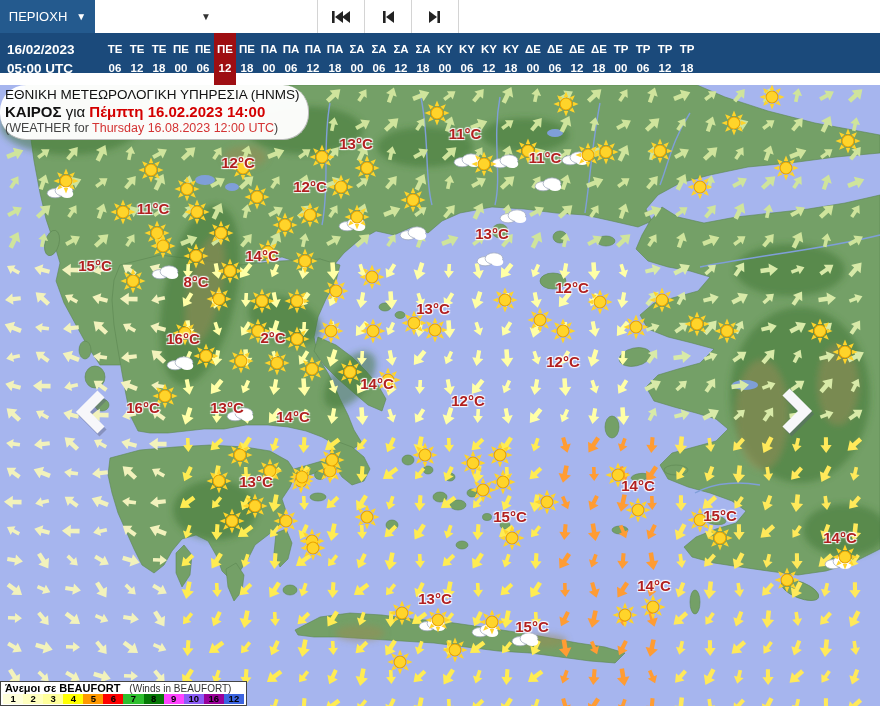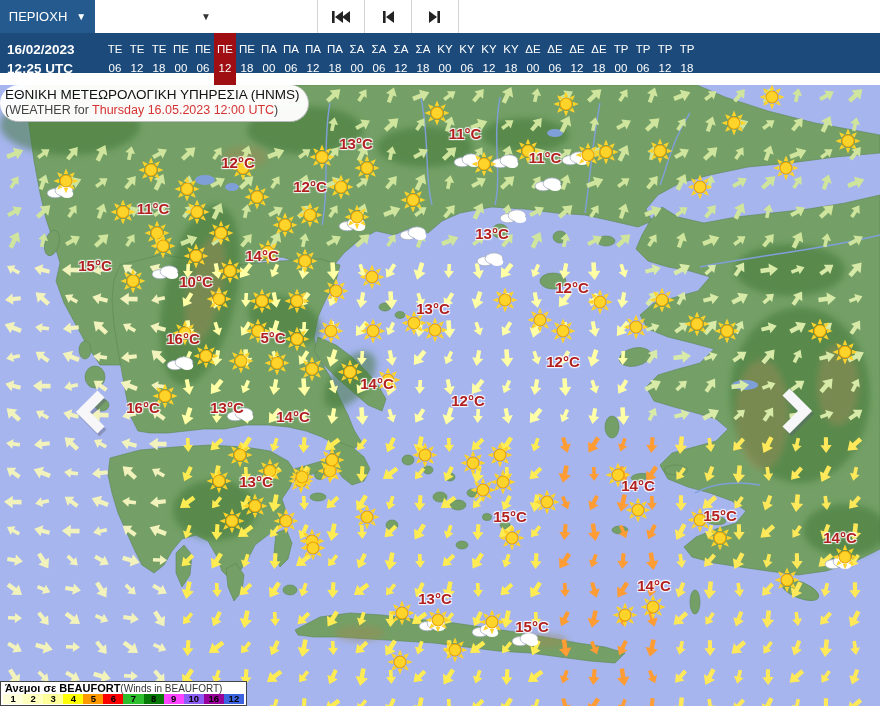--- a/index.html
+++ b/index.html
@@ -16,21 +16,21 @@
              font-size:13.5px;color:#1b1b1b;border-right:1px solid #d4d4d4;cursor:pointer;}
   .dt-select .caret{color:#333;}
   .nav-btn{width:46px;display:flex;align-items:center;justify-content:center;
            border-right:1px solid #d4d4d4;cursor:pointer;background:#fff;}
   .nav-btn svg{display:block;}
 
   
   .timeline{position:absolute;left:0;top:33px;width:880px;height:40px;background:#1b4a7b;color:#fff;}
   .tl-label{position:absolute;left:7px;top:7px;font-size:13.5px;font-weight:bold;line-height:19px;white-space:nowrap;}
   .tl-cols{position:absolute;left:104px;top:0;height:52px;display:flex;}
-  .tl-col{width:22px;text-align:center;font-size:11.5px;font-weight:normal;line-height:19px;
+  .tl-col{width:22px;text-align:center;font-size:11.5px;font-weight:bold;line-height:19px;
           padding-top:7px;cursor:pointer;}
   .tl-col.selected{background:#9e0e12;}
 
   
   .map-wrap{position:absolute;left:0;top:85px;width:880px;height:621px;}
   .map-wrap svg{position:absolute;left:0;top:0;}
 
   .overlay{position:absolute;left:0;top:0;width:796px;height:621px;pointer-events:none;}
   .temp{position:absolute;transform:translate(-50%,-50%);font-size:15px;font-weight:bold;color:#b22020;
         white-space:nowrap;text-shadow:-1px -1px 1px rgba(255,255,255,.9),1px -1px 1px rgba(255,255,255,.9),
@@ -42,21 +42,21 @@
   .info-l1{font-size:13.5px;color:#111;white-space:nowrap;}
   .info-l2{font-size:15px;color:#111;white-space:nowrap;margin-top:1px;}
   .info-l2 .b{font-weight:bold;}
   .info-l2 .hl{font-weight:bold;color:#d40000;}
   .info-l3{font-size:12.5px;color:#444;white-space:nowrap;margin-top:1px;}
   .info-l3 .hl{color:#d43333;}
 
   
   .legend{position:absolute;left:0;bottom:0;width:247px;height:25px;background:#fff;
           border:1px solid #444;box-sizing:border-box;}
-  .lg-row1{display:flex;align-items:baseline;padding:0 4px;height:12px;}
+  .lg-row1{display:flex;align-items:baseline;gap:9px;padding:0 4px;height:12px;}
   .lg-title{font-size:11px;font-weight:bold;color:#000;white-space:nowrap;}
   .lg-sub{font-size:10px;color:#333;white-space:nowrap;}
   .lg-strip{display:flex;height:10px;margin:0 2px;}
   .lg-cell{flex:1;font-size:9.5px;font-weight:bold;color:#000;text-align:center;line-height:10px;}
 </style>
 </head>
 <body>
 
 <div class="toolbar">
   <div class="region-btn">
@@ -83,21 +83,21 @@
     <svg width="14" height="14" viewBox="0 0 14 14">
       <polygon points="1,1 9,7 1,13" fill="#222"></polygon>
       <rect x="9.4" y="1" width="2.6" height="12" fill="#222"></rect>
     </svg>
   </div>
 </div>
 
 <div class="timeline">
   <div class="tl-label">
     <div>16/02/2023</div>
-    <div>12:25 UTC</div>
+    <div>05:00 UTC</div>
   </div>
   <div class="tl-cols" id="tl-cols">
       <div class="tl-col">
         <div>ΤΕ</div>
         <div>06</div>
       </div>
       <div class="tl-col">
         <div>ΤΕ</div>
         <div>12</div>
       </div>
@@ -1105,45 +1105,48 @@
 <div class="overlay" id="temp-layer">
       <div class="temp" style="left: 465px; top: 48px;">11°C</div>
       <div class="temp" style="left: 356px; top: 58px;">13°C</div>
       <div class="temp" style="left: 545px; top: 72px;">11°C</div>
       <div class="temp" style="left: 238px; top: 77px;">12°C</div>
       <div class="temp" style="left: 310px; top: 101px;">12°C</div>
       <div class="temp" style="left: 153px; top: 123px;">11°C</div>
       <div class="temp" style="left: 492px; top: 148px;">13°C</div>
       <div class="temp" style="left: 262px; top: 170px;">14°C</div>
       <div class="temp" style="left: 95px; top: 180px;">15°C</div>
-      <div class="temp" style="left: 196px; top: 196px;">10°C</div>
+      <div class="temp" style="left: 196px; top: 196px;">8°C</div>
       <div class="temp" style="left: 572px; top: 202px;">12°C</div>
       <div class="temp" style="left: 433px; top: 223px;">13°C</div>
-      <div class="temp" style="left: 273px; top: 252px;">5°C</div>
+      <div class="temp" style="left: 273px; top: 252px;">2°C</div>
       <div class="temp" style="left: 183px; top: 253px;">16°C</div>
       <div class="temp" style="left: 563px; top: 276px;">12°C</div>
       <div class="temp" style="left: 377px; top: 298px;">14°C</div>
       <div class="temp" style="left: 468px; top: 315px;">12°C</div>
       <div class="temp" style="left: 143px; top: 322px;">16°C</div>
       <div class="temp" style="left: 227px; top: 322px;">13°C</div>
       <div class="temp" style="left: 293px; top: 331px;">14°C</div>
       <div class="temp" style="left: 256px; top: 396px;">13°C</div>
       <div class="temp" style="left: 638px; top: 400px;">14°C</div>
       <div class="temp" style="left: 510px; top: 431px;">15°C</div>
       <div class="temp" style="left: 720px; top: 430px;">15°C</div>
       <div class="temp" style="left: 840px; top: 452px;">14°C</div>
       <div class="temp" style="left: 654px; top: 500px;">14°C</div>
       <div class="temp" style="left: 435px; top: 513px;">13°C</div>
       <div class="temp" style="left: 532px; top: 541px;">15°C</div>
     </div>
 
 <div class="info-box">
   <div class="info-l1">ΕΘΝΙΚΗ ΜΕΤΕΩΡΟΛΟΓΙΚΗ ΥΠΗΡΕΣΙΑ (HNMS)</div>
+  <div class="info-l2">
+    <span class="b">ΚΑΙΡΟΣ</span><span> για </span><span class="hl">Πέμπτη 16.02.2023 14:00</span>
+  </div>
   <div class="info-l3">
-    <span>(WEATHER for </span><span class="hl">Thursday 16.05.2023 12:00 UTC</span><span>)</span>
+    <span>(WEATHER for </span><span class="hl">Thursday 16.08.2023 12:00 UTC</span><span>)</span>
   </div>
 </div>
 
 <div class="legend">
   <div class="lg-row1">
     <span class="lg-title">Άνεμοι σε BEAUFORT</span>
     <span class="lg-sub">(Winds in BEAUFORT)</span>
   </div>
   <div class="lg-strip" id="lg-strip">
         <div class="lg-cell" style="background: rgb(255, 255, 218);">1</div>

